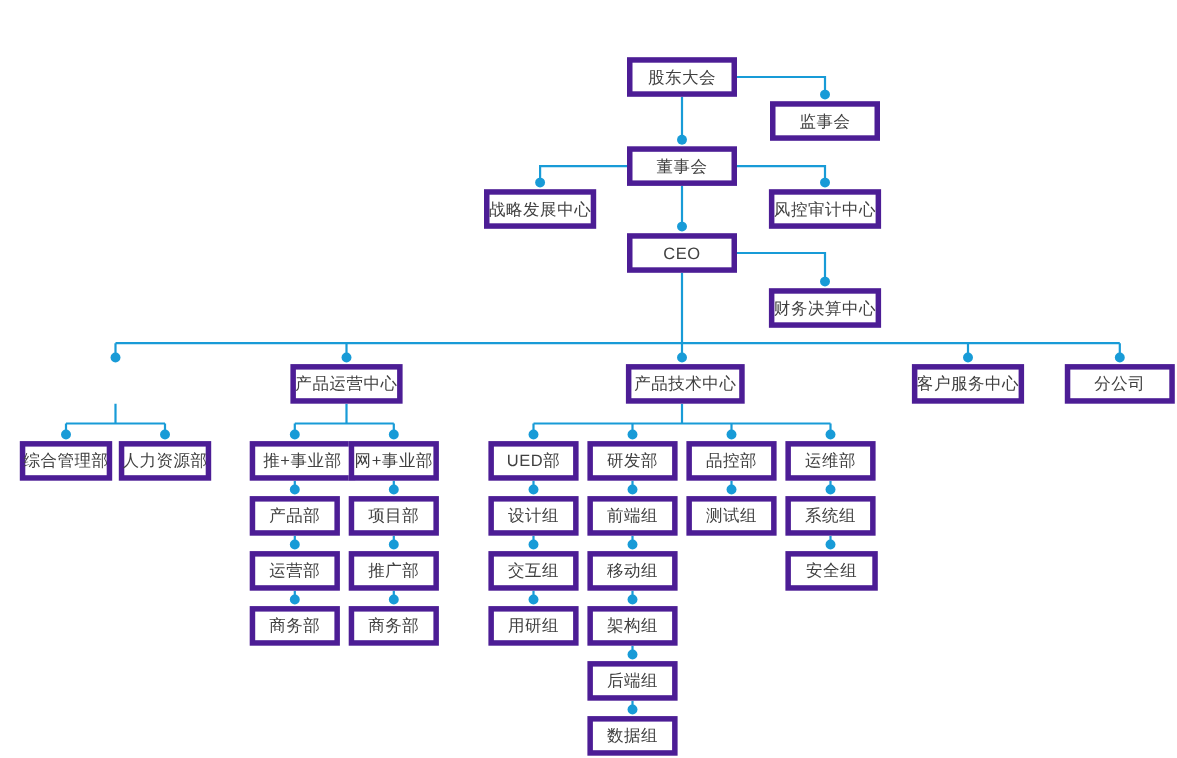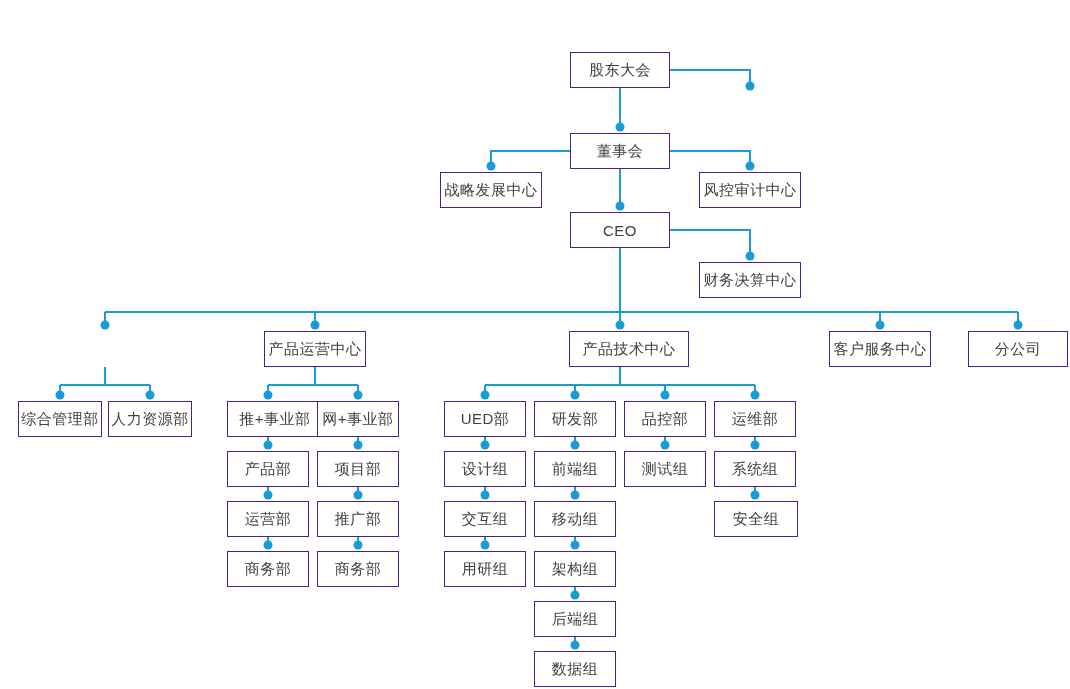--- a/index.html
+++ b/index.html
@@ -21,21 +21,21 @@
     top: 0;
     width: 1070px;
     height: 689px;
     z-index: 0;
   }
   .node {
     position: absolute;
     height: 36px;
     box-sizing: border-box;
     background: #ffffff;
-    border: 1px solid #4c1d95;
+    border: 5px solid #4c1d95;
     display: flex;
     align-items: center;
     justify-content: center;
     font-size: 15px;
     color: #404040;
     letter-spacing: 0.5px;
     z-index: 1;
     white-space: nowrap;
   }
 </style>
@@ -100,28 +100,29 @@
       <circle cx="575" cy="545" r="4.5"></circle>
       <circle cx="575" cy="595" r="4.5"></circle>
       <circle cx="575" cy="645" r="4.5"></circle>
       <circle cx="665" cy="445" r="4.5"></circle>
       <circle cx="755" cy="445" r="4.5"></circle>
       <circle cx="755" cy="495" r="4.5"></circle>
     </g>
   </svg>
 
   <div class="node" style="left:570px;top:52px;width:100px">股东大会</div>
+  <div class="node" style="left:700px;top:92px;width:100px">监事会</div>
   <div class="node" style="left:440px;top:172px;width:102px">战略发展中心</div>
   <div class="node" style="left:570px;top:133px;width:100px">董事会</div>
   <div class="node" style="left:570px;top:212px;width:100px">CEO</div>
   <div class="node" style="left:699px;top:172px;width:102px">风控审计中心</div>
   <div class="node" style="left:699px;top:262px;width:102px">财务决算中心</div>
 
   <div class="node" style="left:264px;top:331px;width:102px">产品运营中心</div>
-  <div class="node" style="left:569px;top:331px;width:120px">产品技术中心</div>
+  <div class="node" style="left:569px;top:331px;width:108px">产品技术中心</div>
   <div class="node" style="left:829px;top:331px;width:102px">客户服务中心</div>
   <div class="node" style="left:968px;top:331px;width:100px">分公司</div>
 
   <div class="node" style="left:18px;top:401px;width:84px">综合管理部</div>
   <div class="node" style="left:108px;top:401px;width:84px">人力资源部</div>
 
   <div class="node" style="left:227px;top:401px;width:96px">推+事业部</div>
   <div class="node" style="left:317px;top:401px;width:82px">网+事业部</div>
   <div class="node" style="left:227px;top:451px;width:82px">产品部</div>
   <div class="node" style="left:317px;top:451px;width:82px">项目部</div>

